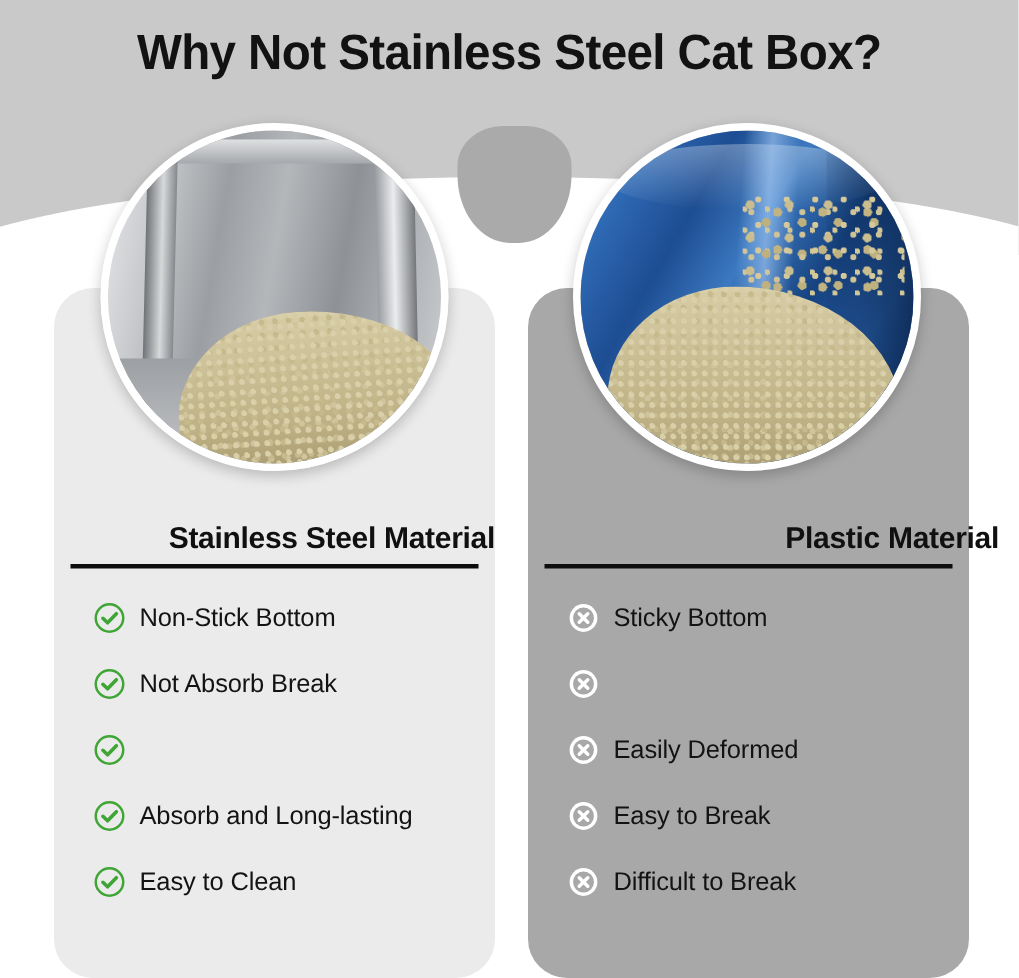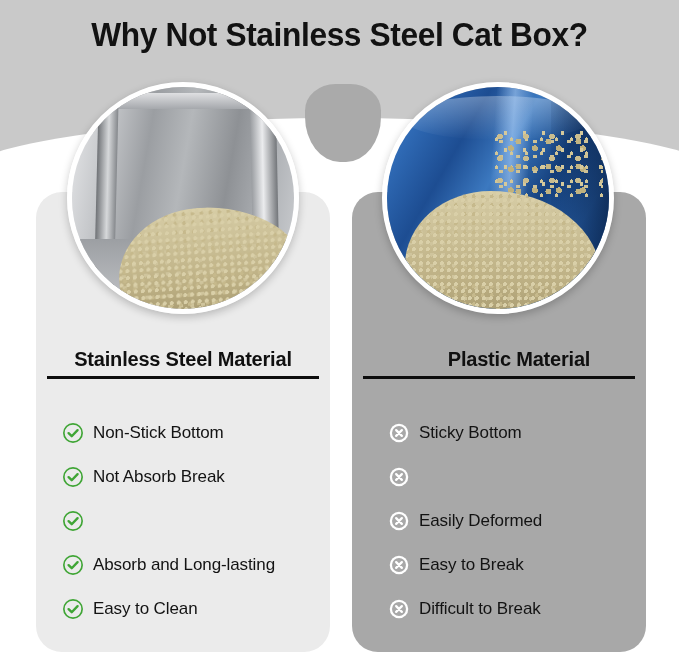--- a/index.html
+++ b/index.html
@@ -149,21 +149,21 @@
       radial-gradient(circle at 66% 82%, #bfb17e 0 3px, transparent 3px),
       radial-gradient(circle at 10% 60%, #d2c697 0 2px, transparent 2px);
     background-size:26px 22px,19px 17px,30px 25px,17px 15px,24px 21px,15px 14px;
   }
 
   
   .heading{
     position:absolute;
     top:348px;
     width:294px;
-    text-align:center;
+    text-align:right;
     font-size:20px;
     font-weight:bold;
     color:#101010;
     letter-spacing:-0.2px;
     z-index:6;
   }
   .heading-left { left:36px; }
   .heading-right{ left:372px; }
 
   .rule{
@@ -172,26 +172,26 @@
     height:3px;
     background:#0d0d0d;
     z-index:6;
   }
   .rule-left { left:47px;  width:272px; }
   .rule-right{ left:363px; width:272px; }
 
   
   .list{
     position:absolute;
-    top:411px;
+    top:390px;
     width:240px;
     z-index:6;
   }
   .list-left { left:36px; padding-left:26px; }
-  .list-right{ left:352px; padding-left:36px; }
+  .list-right{ left:352px; padding-left:26px; }
 
   .item{
     display:flex;
     align-items:center;
     height:44px;
     gap:9px;
   }
   .item-label{
     font-size:17px;
     color:#131313;

